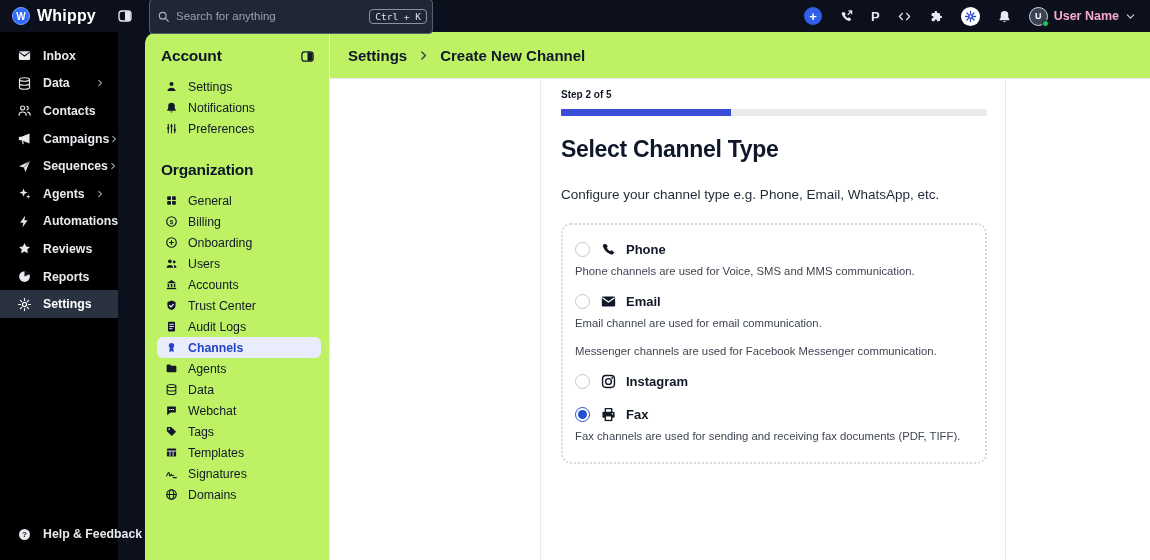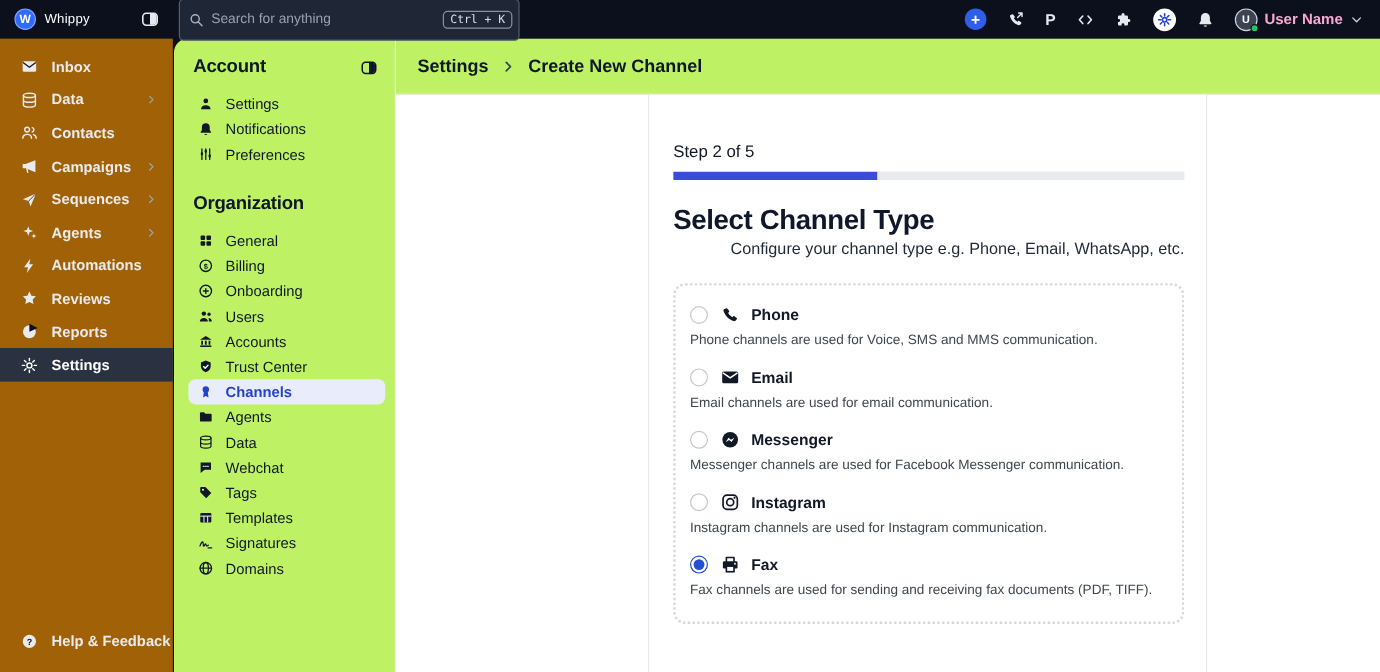--- a/index.html
+++ b/index.html
@@ -4,40 +4,40 @@
 <style>
   * { margin:0; padding:0; box-sizing:border-box; }
   html,body { width:1150px; height:560px; overflow:hidden; font-family:"Liberation Sans",sans-serif; background:#0b101c; }
   svg { display:block; }
 
   
   .topbar { position:fixed; top:0; left:0; width:1150px; height:32px; background:#0b101c; display:flex; align-items:center; z-index:30; }
   .brand-zone { width:145px; display:flex; align-items:center; padding:0 12px; justify-content:space-between; }
   .brand { display:flex; align-items:center; gap:7px; }
   .brand-logo { width:18px; height:18px; border-radius:50%; background:#2f6bff; color:#fff; font-size:10px; font-weight:bold; display:flex; align-items:center; justify-content:center; border:1.5px solid #7ea2ff; }
-  .brand-name { color:#fff; font-size:11px; font-weight:400; letter-spacing:.2px; }
+  .brand-name { color:#fff; font-size:16px; font-weight:700; letter-spacing:.2px; }
   .tb-icon { color:#e6e9ef; width:16px; height:16px; cursor:pointer; }
   .searchbox { margin-left:4px; width:284px; height:35px; background:#1f2636; border:1px solid #545d70; border-radius:4px; display:flex; align-items:center; padding:0 5px 0 7px; gap:6px; }
   .searchbox input { flex:1; background:transparent; border:none; outline:none; color:#d7dce4; font-size:11.5px; font-family:"Liberation Sans",sans-serif; }
   .searchbox input::placeholder { color:#99a1b0; }
   .kbd { font-family:"DejaVu Sans Mono",monospace; font-size:9.5px; color:#dbe0e8; border:1px solid #8a92a2; border-radius:4px; padding:1px 5px; white-space:nowrap; }
   .tb-right { margin-left:auto; display:flex; align-items:center; gap:17px; padding-right:14px; }
   .plus-btn { width:18px; height:18px; border-radius:50%; background:#2f5fe8; color:#fff; display:flex; align-items:center; justify-content:center; font-size:13px; font-weight:bold; cursor:pointer; }
   .tb-act { width:15px; height:15px; color:#e6e9ef; cursor:pointer; }
   .tb-letter { color:#e6e9ef; font-size:13px; font-weight:700; cursor:pointer; }
   .gear-badge { width:19px; height:19px; background:#fff; border-radius:50%; display:flex; align-items:center; justify-content:center; cursor:pointer; }
   .gear-badge svg { width:13px; height:13px; color:#2443c8; }
   .user-menu { display:flex; align-items:center; gap:6px; cursor:pointer; }
   .avatar { position:relative; width:19px; height:19px; border-radius:50%; background:#3c4454; border:1.5px solid #cfd4dd; color:#fff; font-size:9px; font-weight:bold; display:flex; align-items:center; justify-content:center; }
   .status-dot { position:absolute; right:-2px; bottom:-2px; width:7px; height:7px; border-radius:50%; background:#22c55e; border:1.5px solid #0b101c; }
   .user-name { color:#f9a8d4; font-size:12.5px; font-weight:600; }
   .user-chev { width:11px; height:11px; color:#cfd4dd; }
 
   
-  .sidebar { position:fixed; top:32px; left:0; width:144px; bottom:0; background:#a16207; padding-top:10px; z-index:20; }
+  .sidebar { position:fixed; top:32px; left:0; width:118px; bottom:0; background:#000000; padding-top:10px; z-index:20; }
   .sb-item { height:27.6px; display:flex; align-items:center; padding:0 13px 0 17px; cursor:pointer; color:#e8eaee; }
   .sb-item.active { background:#2a3140; color:#fff; }
   .sb-ic { width:15px; height:15px; margin-right:11px; flex:none; }
   .sb-ic svg { width:15px; height:15px; }
   .sb-lb { font-size:12.3px; font-weight:600; flex:1; white-space:nowrap; }
   .sb-chev { width:10px; height:10px; color:#9aa1ad; flex:none; }
   .sb-footer { position:absolute; bottom:12px; left:0; right:0; }
 
   
   .panel { position:fixed; top:32px; left:145px; width:1116px; bottom:0; background:#bef264; border-top-left-radius:12px; display:flex; z-index:25; overflow:hidden; }
@@ -58,25 +58,25 @@
 
   
   .main { flex:1; position:relative; }
   .crumbbar { height:47px; border-bottom:1px solid #e7e9ed; display:flex; align-items:center; gap:10px; padding-left:18px; }
   .crumb { font-size:15px; font-weight:700; color:#0f172a; cursor:pointer; }
   .crumb-chev { width:13px; height:13px; color:#374151; }
   .crumb-current { font-size:15px; font-weight:700; color:#0f172a; }
 
   .content { position:absolute; top:47px; left:0; right:15px; bottom:0; background:#fff; }
   .wizcol { position:absolute; left:210px; top:0; bottom:0; width:466px; border-left:1px solid #e7e9ed; border-right:1px solid #e7e9ed; padding:10px 18px 0 20px; background:#fff; }
-  .step-label { font-size:14px; font-weight:400; color:#111827;margin-top:29px; }
+  .step-label { font-size:10px; font-weight:700; color:#111827; }
   .progress-track { margin-top:9px; height:7px; background:#e9eaee; border-radius:1px; overflow:hidden; }
   .progress-fill { height:100%; background:#3b4cd6; }
   .wiz-title { margin-top:20px; font-size:23px; font-weight:700; color:#0f172a; letter-spacing:-.3px; }
-  .wiz-sub { margin-top:3px; font-size:13.5px; color:#1f2937;text-align:right; }
+  .wiz-sub { margin-top:24px; font-size:13.5px; color:#1f2937; }
   .options { margin-top:21px; border:2px dotted #d6d9de; border-radius:10px; padding:16px 12px 4px; }
   .opt { margin-bottom:16px; cursor:pointer; }
   .opt-head { display:flex; align-items:center; }
   .radio { width:15px; height:15px; border-radius:50%; border:1.5px solid #c3c8cf; background:#fff; margin-right:10px; flex:none; position:relative; }
   .radio.checked { border:1.8px solid #2350d2; }
   .radio.checked::after { content:""; position:absolute; inset:1.6px; border-radius:50%; background:#2350d2; }
   .opt-ic { width:17px; height:17px; color:#111827; margin-right:9px; flex:none; }
   .opt-ic svg { width:17px; height:17px; }
   .opt-lb { font-size:13px; font-weight:600; color:#111827; }
   .opt-desc { margin:7px 0 0 0; font-size:11.3px; color:#3f4651; }
@@ -384,20 +384,29 @@
             <span class="sn-lb">Accounts</span>
           </div>
           <div class="sn-item">
             <span class="sn-ic">
               <svg viewBox="0 0 24 24" width="100%" height="100%">
                 <path d="M12 2.8l7.5 2.7v6c0 4.7-3.2 7.7-7.5 9-4.3-1.3-7.5-4.3-7.5-9v-6z" fill="currentColor"></path>
                 <path d="M8.6 12l2.4 2.4 4.4-4.5" fill="none" stroke="#fff" stroke-width="2.1" stroke-linecap="round" stroke-linejoin="round"></path>
               </svg>
             </span>
             <span class="sn-lb">Trust Center</span>
+          </div>
+          <div class="sn-item">
+            <span class="sn-ic">
+              <svg viewBox="0 0 24 24" width="100%" height="100%">
+                <rect x="5.5" y="3.2" width="13" height="17.8" rx="1.8" fill="currentColor"></rect>
+                <path d="M8.5 8h7M8.5 12h7M8.5 16h4.6" stroke="#fff" stroke-width="1.6" stroke-linecap="round"></path>
+              </svg>
+            </span>
+            <span class="sn-lb">Audit Logs</span>
           </div>
           <div class="sn-item active">
             <span class="sn-ic">
               <svg viewBox="0 0 24 24" width="100%" height="100%">
                 <circle cx="12" cy="8.4" r="4.9" fill="currentColor"></circle>
                 <path d="M9 12.2L7.8 20.6l4.2-2.3 4.2 2.3-1.2-8.4z" fill="currentColor"></path>
               </svg>
             </span>
             <span class="sn-lb">Channels</span>
           </div>
@@ -505,48 +514,37 @@
               <div class="opt-head">
                 <span class="radio"></span>
                 <span class="opt-ic">
                   <svg viewBox="0 0 24 24" width="100%" height="100%">
                     <rect x="2.6" y="5" width="18.8" height="14" rx="1.8" fill="currentColor"></rect>
                     <path d="M3.4 6.6l8.6 6 8.6-6" fill="none" stroke="#fff" stroke-width="1.8"></path>
                   </svg>
                 </span>
                 <span class="opt-lb">Email</span>
               </div>
-              <p class="opt-desc">Email channels are used for email communication.</p>
+              <p class="opt-desc">Email channel are used for email communication.</p>
             </div>
             <div class="opt">
-              <div class="opt-head">
-                <span class="radio"></span>
-                <span class="opt-ic">
-                  <svg viewBox="0 0 24 24" width="100%" height="100%">
-                    <circle cx="12" cy="12" r="9.2" fill="currentColor"></circle>
-                    <path d="M6.6 14.8l3.4-5.1 2.9 2.3 4-2.5-3.3 5.1-2.9-2.3z" fill="#fff"></path>
-                  </svg>
-                </span>
-                <span class="opt-lb">Messenger</span>
-              </div>
               <p class="opt-desc">Messenger channels are used for Facebook Messenger communication.</p>
             </div>
             <div class="opt">
               <div class="opt-head">
                 <span class="radio"></span>
                 <span class="opt-ic">
                   <svg viewBox="0 0 24 24" width="100%" height="100%">
                     <rect x="3.6" y="3.6" width="16.8" height="16.8" rx="4.8" fill="none" stroke="currentColor" stroke-linecap="round" stroke-linejoin="round" stroke-width="2"></rect>
                     <circle cx="12" cy="12" r="4.1" fill="none" stroke="currentColor" stroke-linecap="round" stroke-linejoin="round" stroke-width="2"></circle>
                     <circle cx="17.1" cy="6.9" r="1.3" fill="currentColor"></circle>
                   </svg>
                 </span>
                 <span class="opt-lb">Instagram</span>
               </div>
-              <p class="opt-desc">Instagram channels are used for Instagram communication.</p>
             </div>
             <div class="opt">
               <div class="opt-head">
                 <span class="radio checked"></span>
                 <span class="opt-ic">
                   <svg viewBox="0 0 24 24" width="100%" height="100%">
                     <path d="M7.5 8V3.6h9V8" fill="none" stroke="currentColor" stroke-linecap="round" stroke-linejoin="round" stroke-width="1.9"></path>
                     <rect x="3.4" y="8" width="17.2" height="8.6" rx="1.6" fill="currentColor"></rect>
                     <rect x="7.5" y="13.8" width="9" height="6.6" fill="#fff" stroke="currentColor" stroke-width="1.9"></rect>
                     <circle cx="17.6" cy="11" r="1.1" fill="#fff"></circle>

